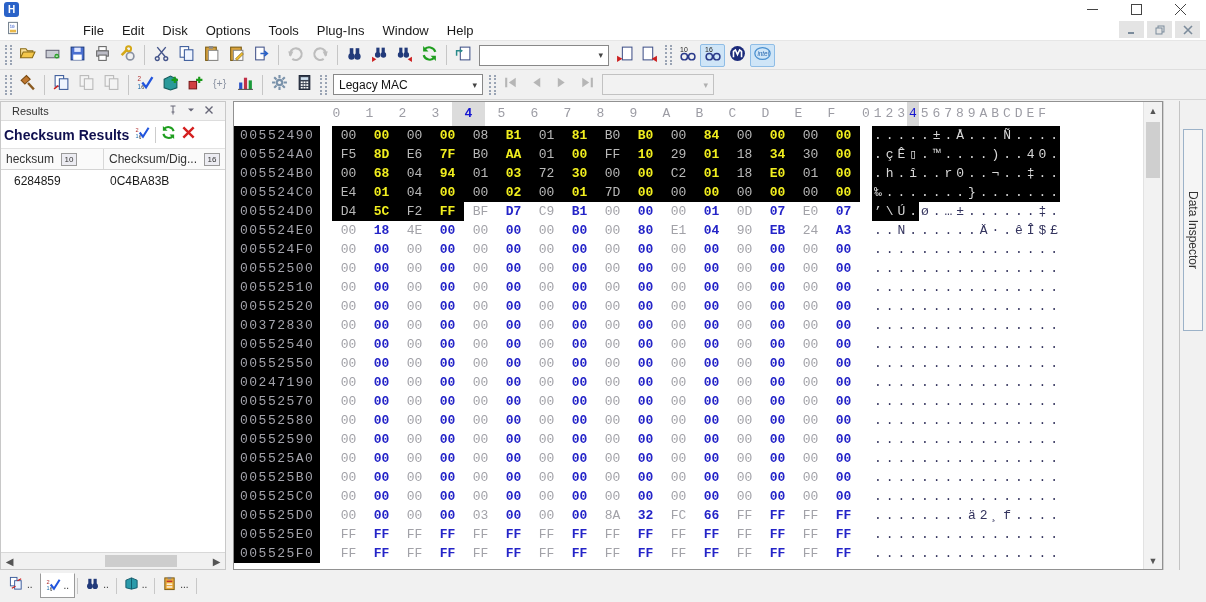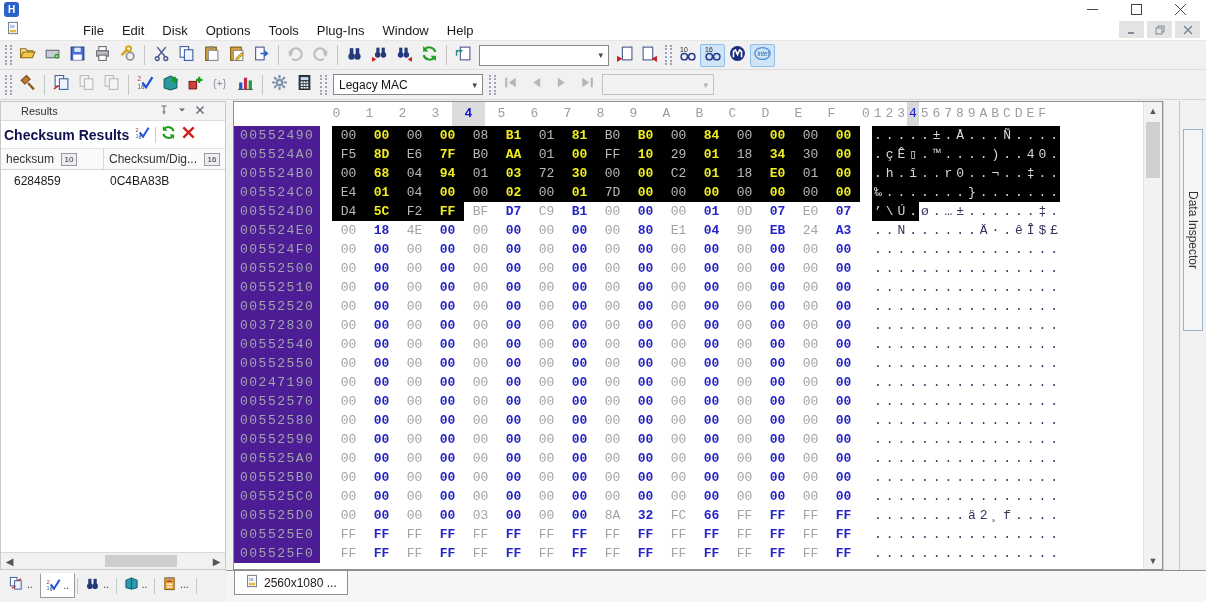--- a/index.html
+++ b/index.html
@@ -44,21 +44,21 @@
   .combo .chev { margin-left:auto; font-size:9px; color:#444; padding-left:6px; }
   .combo.disabled { background:#f2f2f2; border-color:#c2c2c2; }
   .combo.disabled .chev { color:#b0b0b0; }
 
   
   .main { position:absolute; top:101px; left:0; right:0; bottom:32px; display:flex; background:#f1f1f1; }
 
   
   .left-panel { width:226px; display:flex; flex-direction:column; background:#fff; border:1px solid #c8c8c8; }
   .panel-title { height:19px; background:#f3f3f3; border-bottom:1px solid #ddd; display:flex; align-items:center;
-                 font-size:11px; color:#333; padding:0 20px; }
+                 font-size:11px; color:#333; padding:0 11px; }
   .pt-icons { margin-left:auto; display:flex; gap:8px; align-items:center; color:#667; }
   .pt-icons svg { width:10px; height:10px; }
   .cs-header { height:27px; display:flex; align-items:center; padding:0 3px; background:#fff; }
   .cs-title { font-weight:bold; font-size:14px; color:#10104f; white-space:nowrap; }
   .cs-icons { display:flex; align-items:center; gap:5px; margin-left:6px; }
   .cs-icons svg { width:15px; height:15px; }
   .vline { width:1px; height:16px; background:#ccc; }
   .cs-cols { display:flex; height:22px; background:#fafafa; border-top:1px solid #e2e2e2; border-bottom:1px solid #d4d4d4;
              font-size:12px; color:#333;justify-content:center; }
   .cs-col { display:flex; align-items:center; padding:0 5px; }
@@ -82,21 +82,21 @@
   .hexpane { position:absolute; left:0; top:0; right:19px; bottom:0; overflow:hidden;
              font-family:"Liberation Mono","DejaVu Sans Mono",monospace; font-size:13px; }
   .hex-header { display:flex; height:24px; line-height:24px; color:#9c9ca4; }
   .hh-addr { width:86px; }
   .hh-byte { width:33px; text-align:center; }
   .hh-byte.hl { color:#1616d0; background:#dcdcdc; font-weight:bold; }
   .hh-ascii { display:flex; margin-left:12px; }
   .hh-a { width:11.75px; text-align:center; }
   .hh-a.hl { color:#1616d0; background:#d8d8d8; }
   .hrow { display:flex; height:19px; line-height:19px; }
-  .addr { width:86px; background:#4c1d95; color:#a3a3ab; padding-left:6px; letter-spacing:1.5px; }
+  .addr { width:86px; background:#000000; color:#a3a3ab; padding-left:6px; letter-spacing:1.5px; }
   .bytes { display:flex; margin-left:12px; }
   .b { width:33px; text-align:center; color:#a2a2a8; }
   .b.o { color:#2424c8; font-weight:bold; }
   .b.s { background:#000; color:#b9b9b9; }
   .b.s.o { color:#f1ee1e; }
   .asc { display:flex; margin-left:12px; color:#34345e; }
   .a { width:11.75px; text-align:center; }
   .a.s { background:#000; color:#d8d8d8; }
 
   .vscroll { position:absolute; right:0; top:0; bottom:0; width:19px; background:#f2f2f2; border-left:1px solid #e2e2e2; }
@@ -1533,25 +1533,15 @@
               <rect x="3" y="2" width="10" height="12.5" fill="#e8a83a" stroke="#7a5a10"></rect>
               <rect x="6" y="1" width="4" height="2.5" fill="#8a8a8a"></rect>
               <rect x="5" y="5" width="6" height="1.4" fill="#c03030"></rect>
               <rect x="5" y="8" width="6" height="1.4" fill="#fff"></rect>
               <rect x="5" y="11" width="6" height="1.4" fill="#fff"></rect>
             </svg></span>
         <span>...</span>
       </div>
       <div class="ptab-sep"></div>
     </div>
-    <div class="doc-tab-bar">
-      <div class="doc-tab">
-        <span><svg viewBox="0 0 16 16">
-              <rect x="3" y="1.5" width="10" height="13" fill="#fff" stroke="#5a6a7a"></rect>
-              <text x="4" y="8" font-size="5" fill="#2a52c8" font-family="monospace">10</text>
-              <rect x="4.5" y="10" width="7" height="3" fill="#e8b84a"></rect>
-            </svg></span>
-        <span>2560x1080 ...</span>
-      </div>
-    </div>
   </div>
 
 </div>
 
 </body></html>

